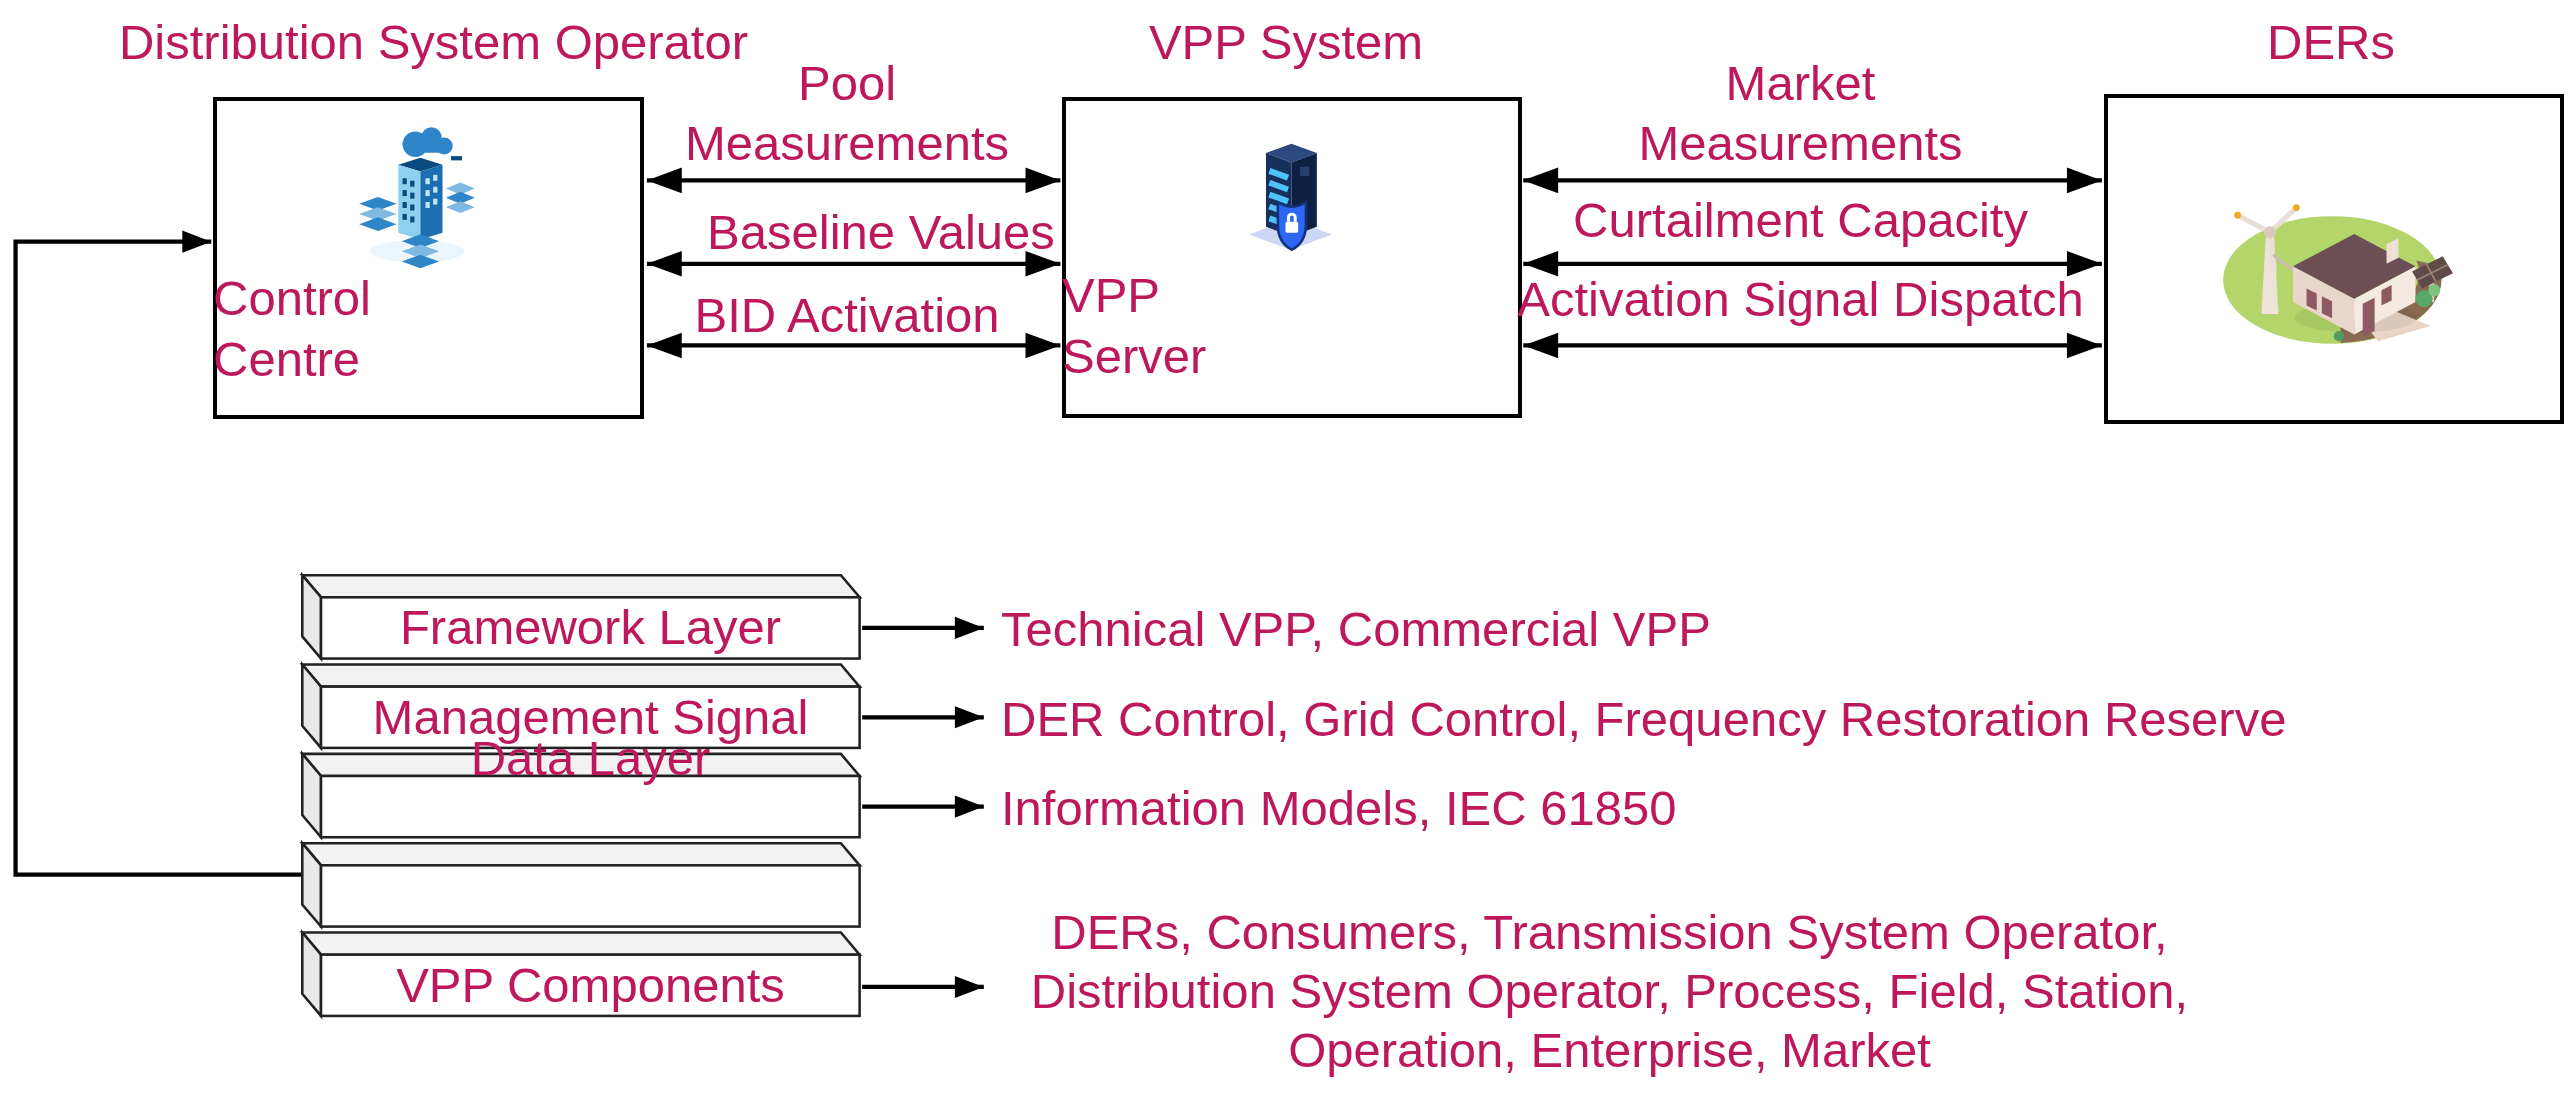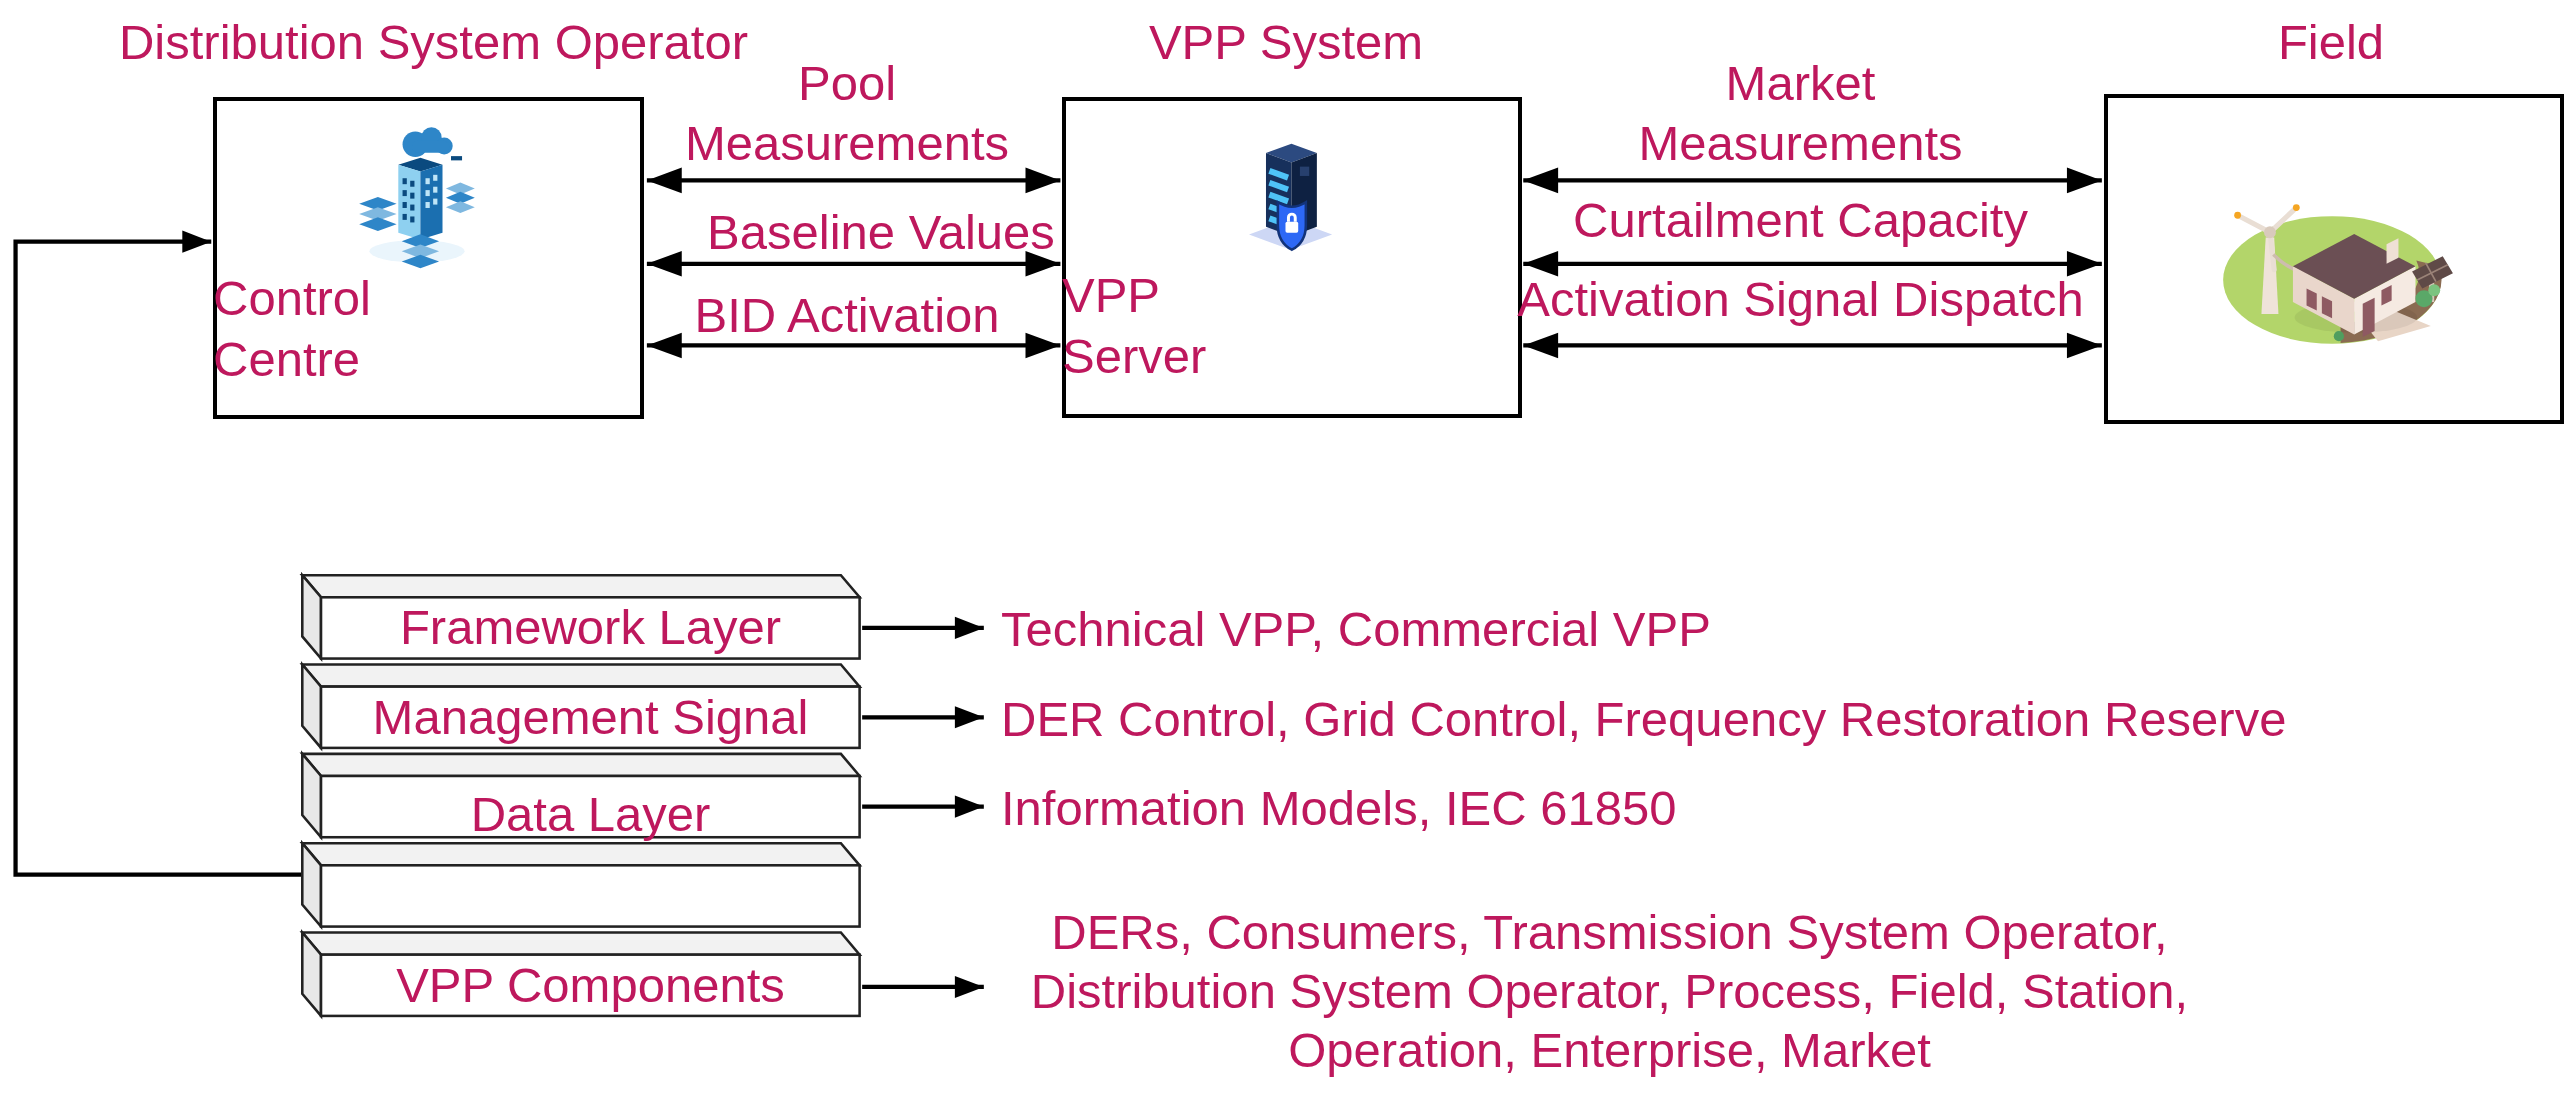--- a/index.html
+++ b/index.html
@@ -99,21 +99,21 @@
     </g>
 
     <line x1="1013" y1="738" x2="1156" y2="738" stroke="#000" stroke-width="5" marker-end="url(#mB)"></line>
     <line x1="1013" y1="843" x2="1156" y2="843" stroke="#000" stroke-width="5" marker-end="url(#mB)"></line>
     <line x1="1013" y1="948" x2="1156" y2="948" stroke="#000" stroke-width="5" marker-end="url(#mB)"></line>
     <line x1="1013" y1="1160" x2="1156" y2="1160" stroke="#000" stroke-width="5" marker-end="url(#mB)"></line>
   </svg>
 
   <div class="abs title" style="left:93px;top:13.6px;width:681px">Distribution System Operator</div>
   <div class="abs title" style="left:1116px;top:13.6px;width:340px">VPP System</div>
-  <div class="abs title" style="left:2161px;top:13.6px;width:340px">Field</div>
+  <div class="abs title" style="left:2161px;top:13.6px;width:340px">DERs</div>
 
   <div class="abs tbox" style="left:213px;top:97px;width:431px;height:322px"></div>
   <div class="abs tbox" style="left:1062px;top:97px;width:460px;height:321px"></div>
   <div class="abs tbox" style="left:2104px;top:94px;width:460px;height:330px"></div>
 
   <svg class="abs" style="left:349px;top:122px" width="136" height="149" viewBox="0 0 160 175">
     <ellipse cx="80" cy="152" rx="56" ry="13" fill="#eaf5fc"></ellipse>
     <g fill="#2e86c8">
       <circle cx="78" cy="26" r="15"></circle>
         <circle cx="97" cy="18" r="12"></circle>
@@ -245,21 +245,21 @@
 
   <div class="abs flowlabel" style="left:1508px;top:53px;width:585px">
     <span class="two">Market</span>
     <span class="two">Measurements</span>
   </div>
   <div class="abs flowlabel one" style="left:1508px;top:196px;width:585px">Curtailment Capacity</div>
   <div class="abs flowlabel one" style="left:1508px;top:275px;width:585px">Activation Signal Dispatch</div>
 
   <div class="abs layerlabel" style="left:321px;top:597px">Framework Layer</div>
   <div class="abs layerlabel" style="left:321px;top:687px">Management Signal</div>
-  <div class="abs layerlabel" style="left:321px;top:784px">Data Layer</div>
+  <div class="abs layerlabel" style="left:321px;top:728px">Data Layer</div>
   <div class="abs layerlabel" style="left:321px;top:955px">VPP Components</div>
 
   <div class="abs detail" style="left:1001px;top:603px">Technical VPP, Commercial VPP</div>
   <div class="abs detail" style="left:1001px;top:693px">DER Control, Grid Control, Frequency Restoration Reserve</div>
   <div class="abs detail" style="left:1001px;top:782px">Information Models, IEC 61850</div>
   <div class="abs detailblock" style="left:1001px;top:903px;width:1217px">
     <span>DERs, Consumers, Transmission System Operator,</span>
     <span>Distribution System Operator, Process, Field, Station,</span>
     <span>Operation, Enterprise, Market</span>
   </div>

